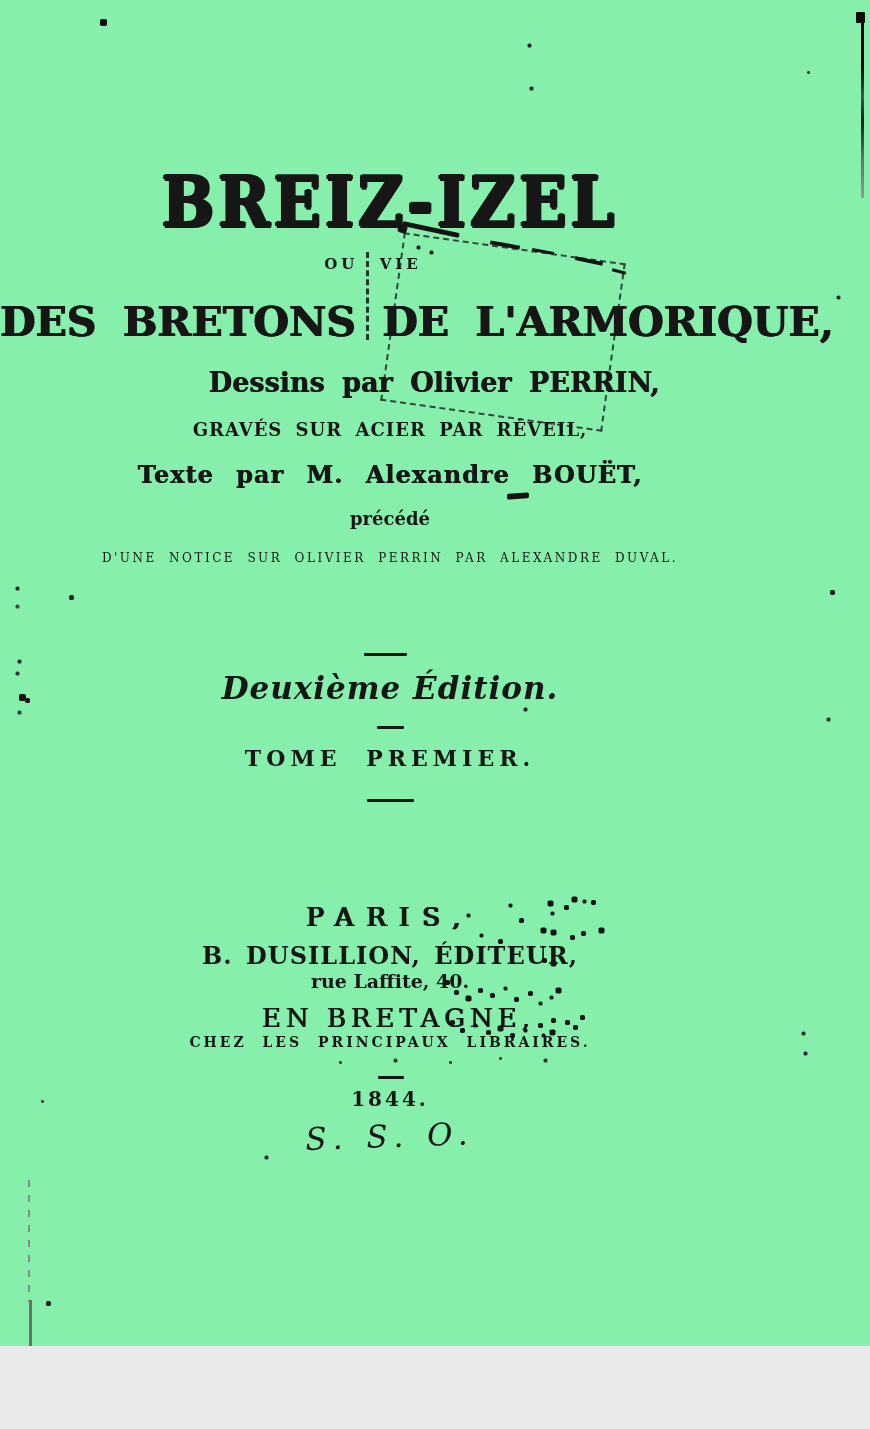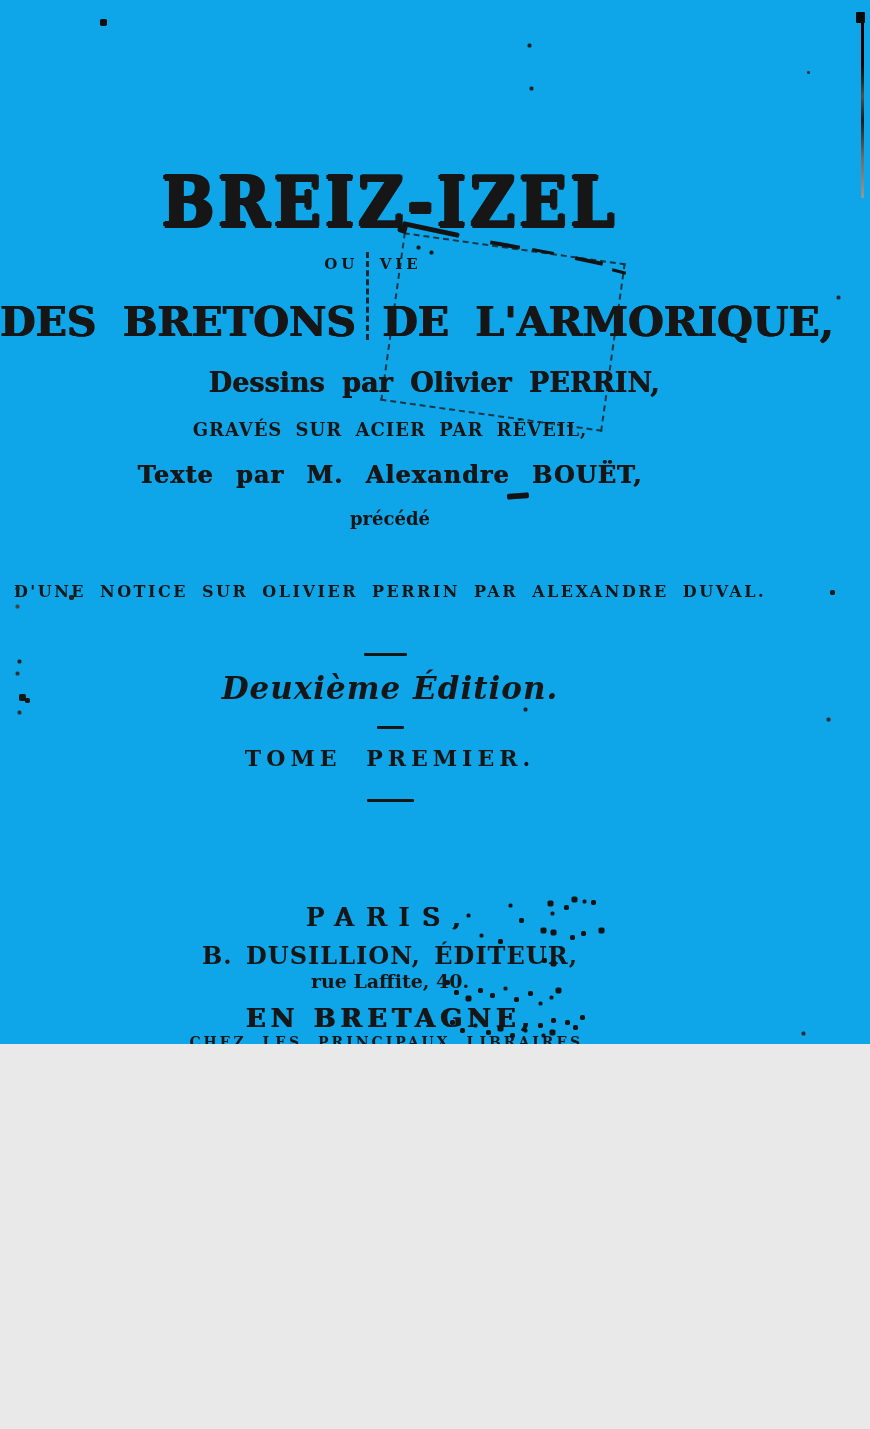--- a/index.html
+++ b/index.html
@@ -1,19 +1,19 @@
 <!DOCTYPE html>
 <html><head>
 <meta charset="utf-8">
 <style>
   html,body{margin:0;padding:0;background:#e9e9e9;}
   .page{
     position:relative;
-    width:870px;height:1044px;
-    background:#0ea5e9;
+    width:870px;height:1346px;
+    background:#86efac;
     overflow:hidden;
     font-family:"DejaVu Serif","Liberation Serif",serif;
     color:#161616;
   }
   .line{
     position:absolute;left:0;width:780px;
     text-align:center;line-height:1.05;white-space:nowrap;
   }
   
   .t-main{
@@ -23,29 +23,29 @@
   }
   .t-ouvie{top:257px;font-size:15px;font-weight:bold;letter-spacing:4px;word-spacing:12px;transform:translateX(-17px);}
   .t-sub{
     top:301px;font-size:41px;font-weight:bold;letter-spacing:0px;word-spacing:12px;
     text-shadow:0.7px 0 #161616,-0.5px 0 #161616;
   }
   .t-dessins{top:369px;font-size:27px;font-weight:bold;word-spacing:8px;text-shadow:0.6px 0 #161616;margin-left:44px;}
   .t-graves{top:421px;font-size:18px;font-weight:bold;letter-spacing:1px;word-spacing:6px;}
   .t-texte{top:462px;font-size:24px;font-weight:bold;letter-spacing:1px;word-spacing:13px;text-shadow:0.6px 0 #161616;}
   .t-precede{top:510px;font-size:18px;font-weight:bold;}
-  .t-notice{top:584px;font-size:16px;font-weight:bold;letter-spacing:2.5px;word-spacing:6px;}
+  .t-notice{top:552px;font-size:12px;font-weight:normal;letter-spacing:2.5px;word-spacing:6px;}
   
   .t-edition{top:672px;font-size:31px;font-weight:bold;font-style:italic;letter-spacing:1px;}
   .t-tome{top:747px;font-size:22px;font-weight:bold;letter-spacing:5px;word-spacing:12px;}
   
   .t-paris{top:904px;font-size:26px;font-weight:normal;letter-spacing:13px;text-shadow:1px 0 #161616,-1px 0 #161616;}
   .t-dusillion{top:943px;font-size:24px;font-weight:bold;letter-spacing:1px;word-spacing:4px;}
   .t-rue{top:972px;font-size:19px;font-weight:bold;}
-  .t-bretagne{top:1005px;font-size:26px;font-weight:bold;letter-spacing:5px;text-shadow:1px 0 #161616;}
+  .t-bretagne{top:1005px;font-size:26px;font-weight:normal;letter-spacing:5px;text-shadow:1px 0 #161616;padding-left:8px;}
   .t-chez{top:1035px;font-size:14px;font-weight:bold;letter-spacing:3px;word-spacing:8px;}
   .t-year{top:1089px;font-size:20px;font-weight:bold;letter-spacing:3px;}
   .t-sso{top:1120px;font-size:31px;font-style:italic;letter-spacing:7px;transform:rotate(-2deg);}
   
   .rule{position:absolute;height:3px;background:#161616;border-radius:1px;}
   .rule1{top:653px;left:364px;width:43px;}
   .rule2{top:726px;left:377px;width:27px;}
   .rule3{top:799px;left:367px;width:47px;}
   .rule4{top:1076px;left:378px;width:26px;}
   

